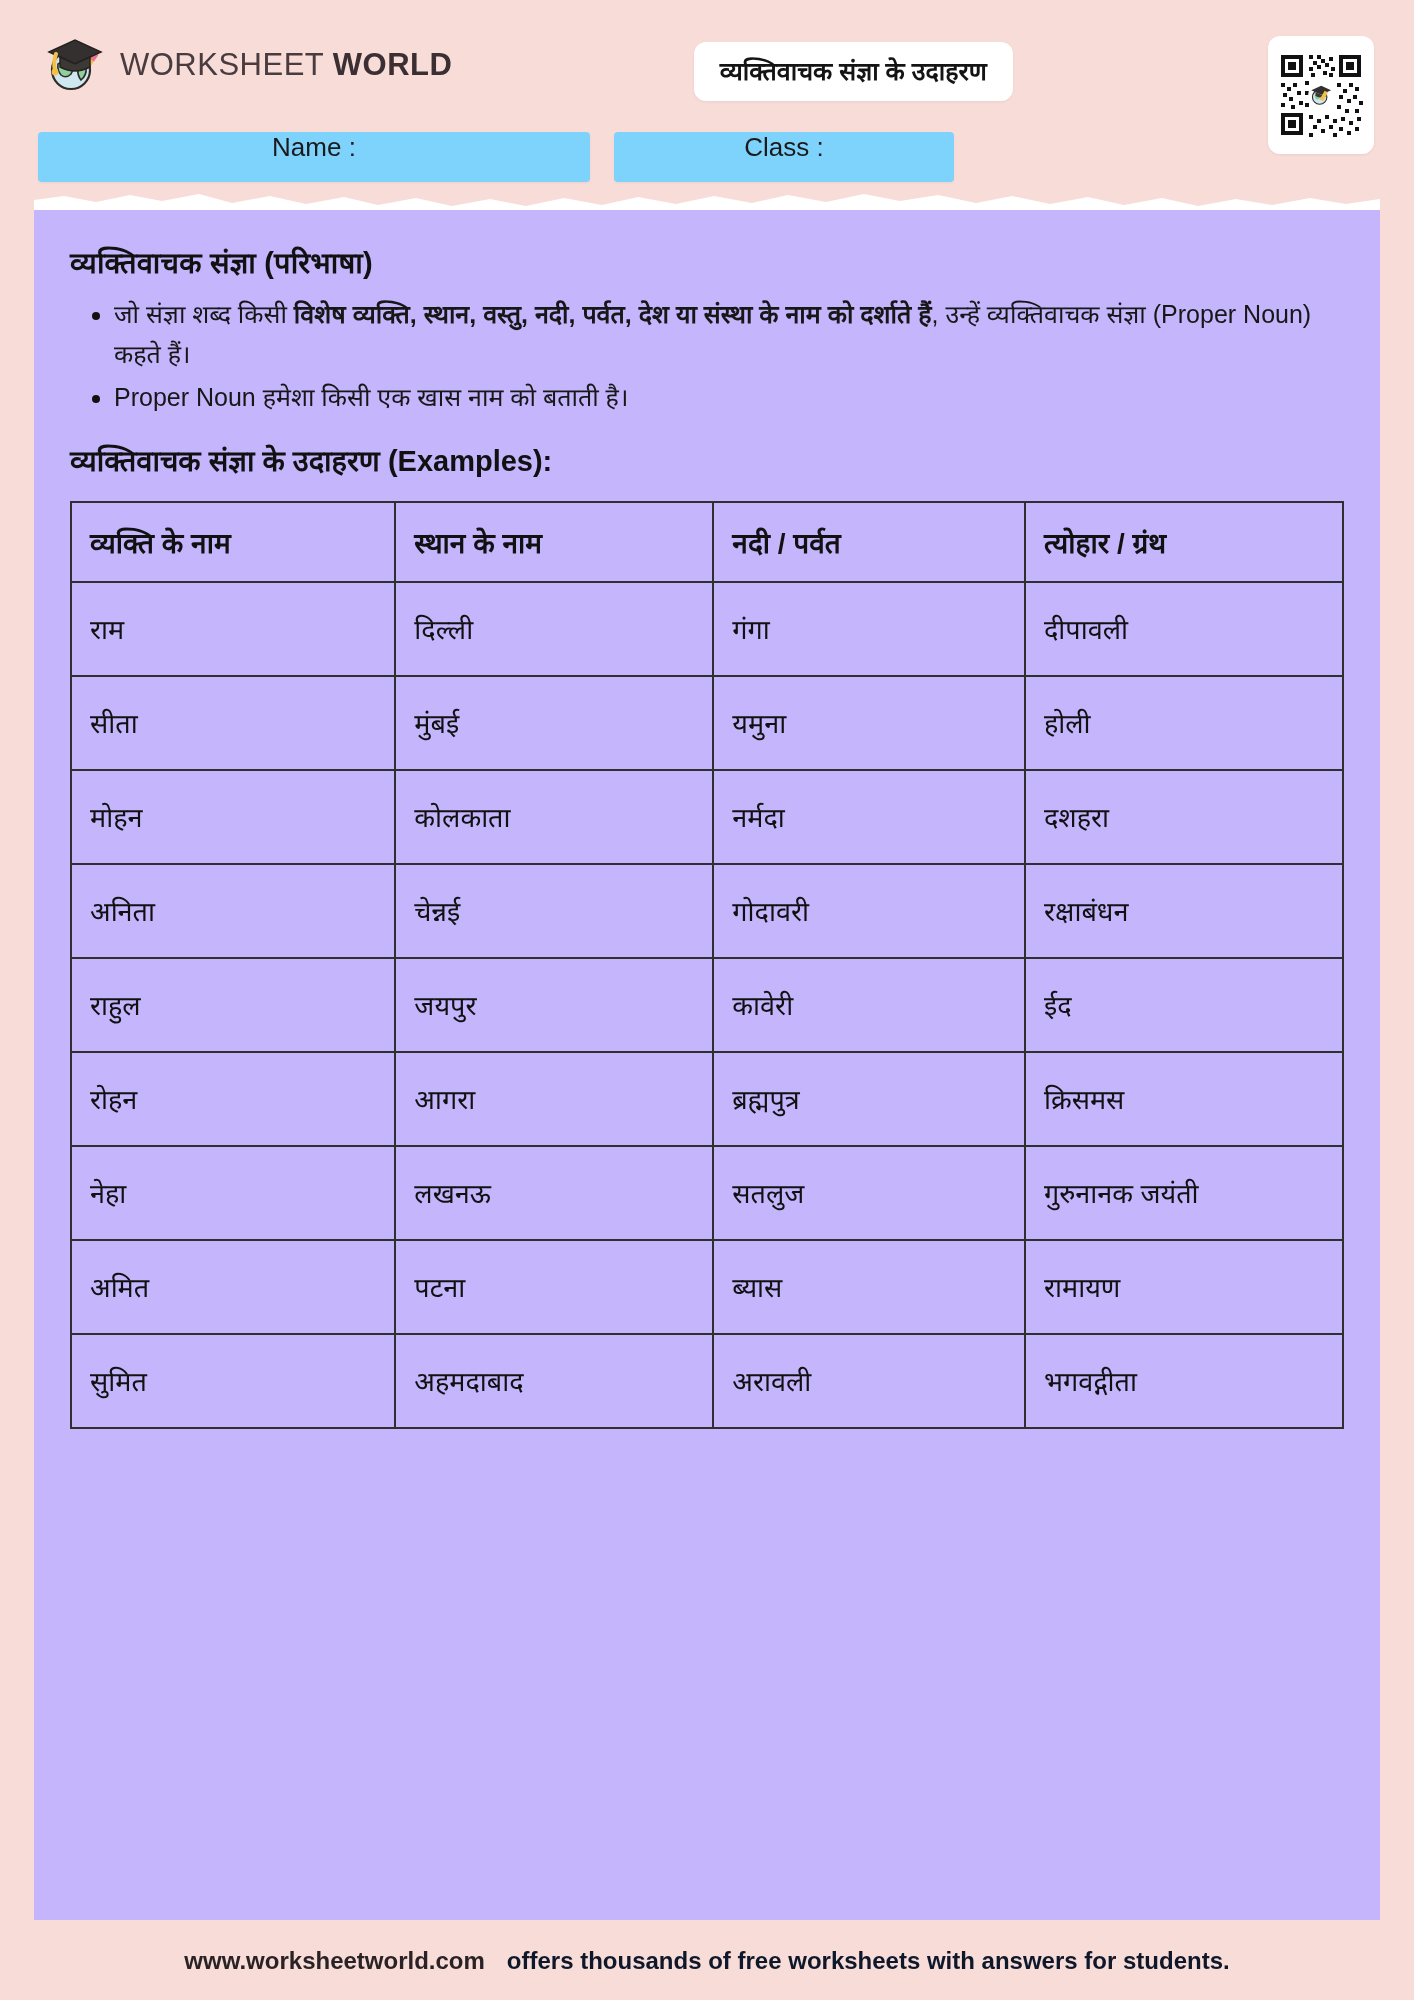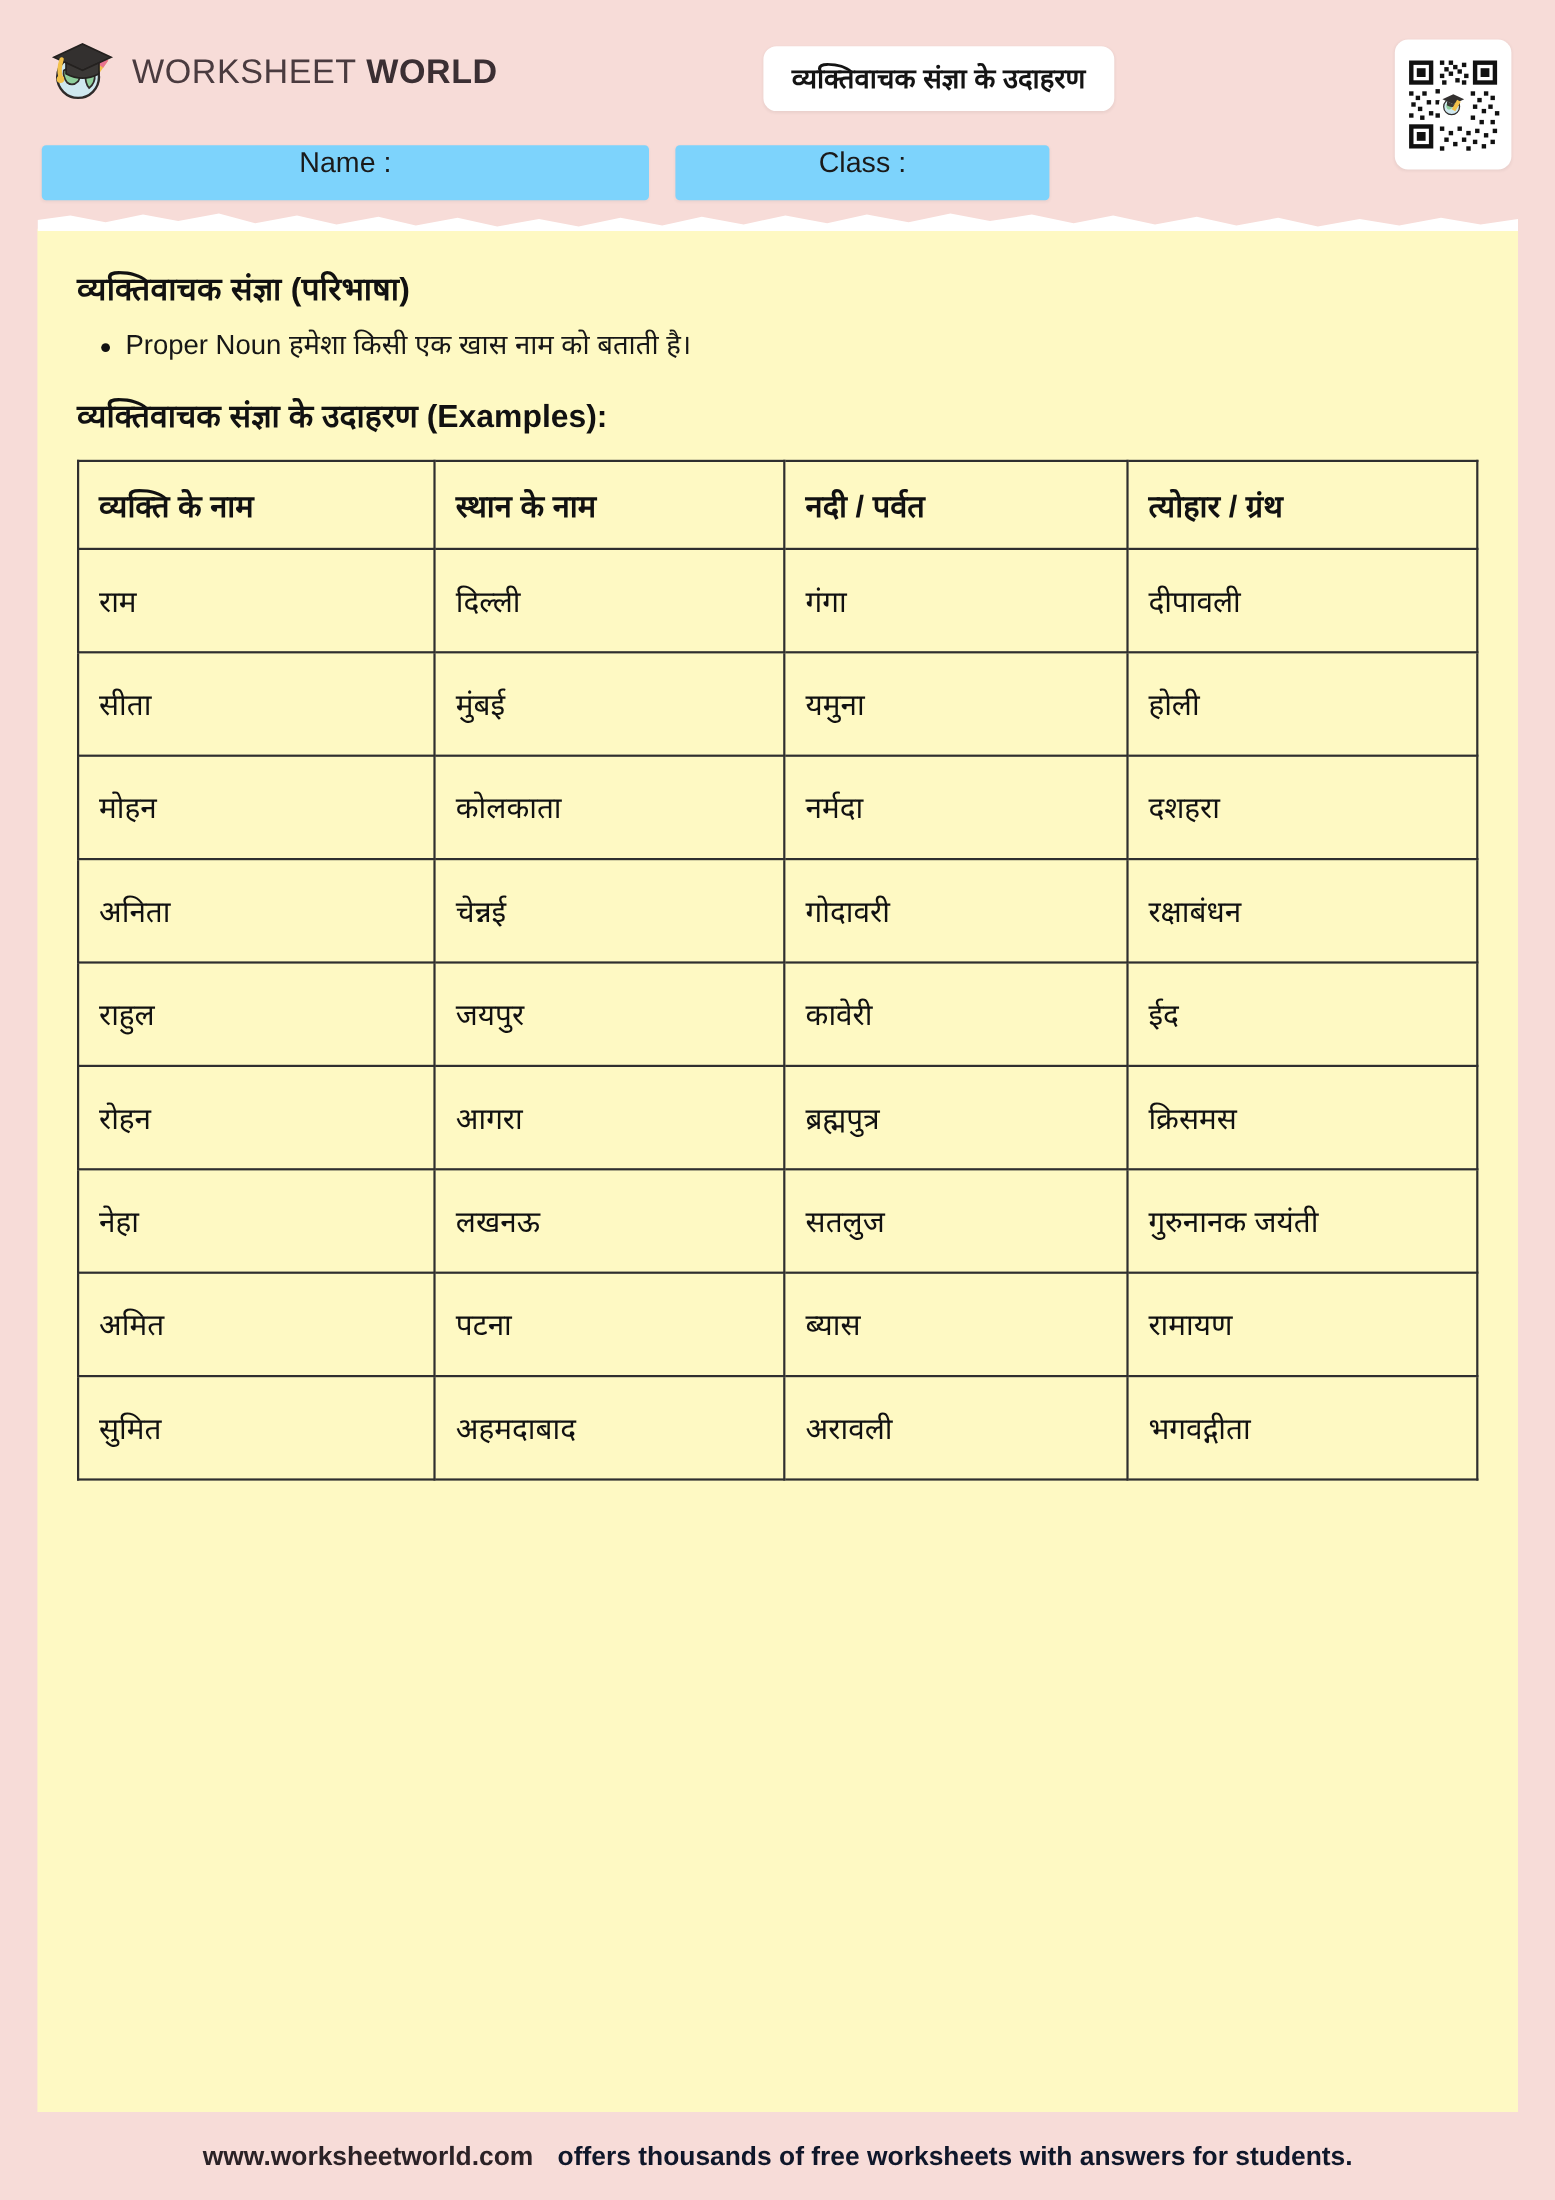--- a/index.html
+++ b/index.html
@@ -118,21 +118,21 @@
     height: 22px;
     border-bottom: 3px dotted #2c2c2c;
     align-self: flex-end;
     margin-bottom: 7px;
   }
 
   
   .sheet {
     position: relative;
     margin: 0 34px;
-    background: #fef9c3;
+    background: #c4b5fd;
     min-height: 1712px;
     padding: 34px 36px 28px 36px;
   }
 
   .torn-top {
     position: absolute;
     top: -22px; left: 0; right: 0;
     height: 24px;
     overflow: hidden;
     pointer-events: none;
@@ -348,20 +348,21 @@
 
     <div class="torn-top">
       <svg viewBox="0 0 1346 24" preserveAspectRatio="none">
         <path fill="#ffffff" d="M0,24 L0,14 L30,10 L62,16 L96,9 L128,15 L165,8 L198,17 L236,10 L272,18 L310,11 L344,19 L382,12 L418,20 L456,13 L492,20 L530,12 L568,19 L604,11 L642,18 L680,10 L718,17 L754,9 L792,16 L830,8 L866,15 L904,9 L942,17 L978,10 L1016,18 L1054,11 L1090,19 L1128,12 L1164,20 L1202,13 L1238,19 L1276,12 L1312,18 L1346,13 L1346,24 Z"></path>
       </svg>
     </div>
 
     <div class="def-title">व्यक्तिवाचक संज्ञा (परिभाषा)</div>
 
     <ul class="bullets">
+      <li><span>जो संज्ञा शब्द किसी </span><span class="em">विशेष व्यक्ति, स्थान, वस्तु, नदी, पर्वत, देश या संस्था के नाम को दर्शाते हैं</span><span>, उन्हें व्यक्तिवाचक संज्ञा (Proper Noun) कहते हैं।</span></li>
       <li><span>Proper Noun हमेशा किसी एक खास नाम को बताती है।</span></li>
     </ul>
 
     <div class="ex-title">व्यक्तिवाचक संज्ञा के उदाहरण (Examples):</div>
 
     <table class="examples">
       <colgroup>
           <col class="c1">
           <col class="c2">
           <col class="c3">

